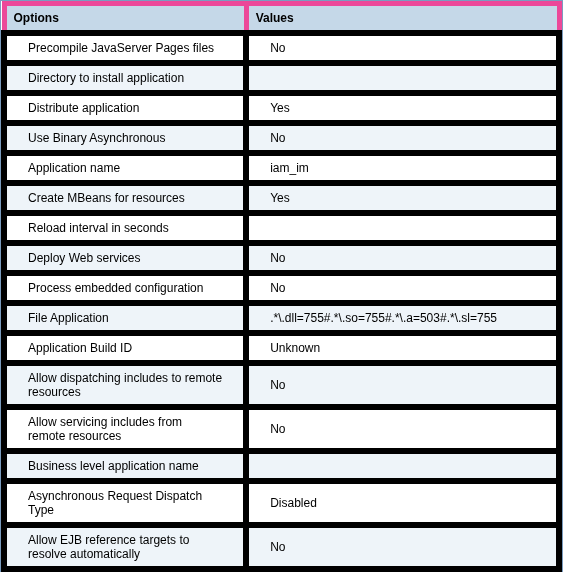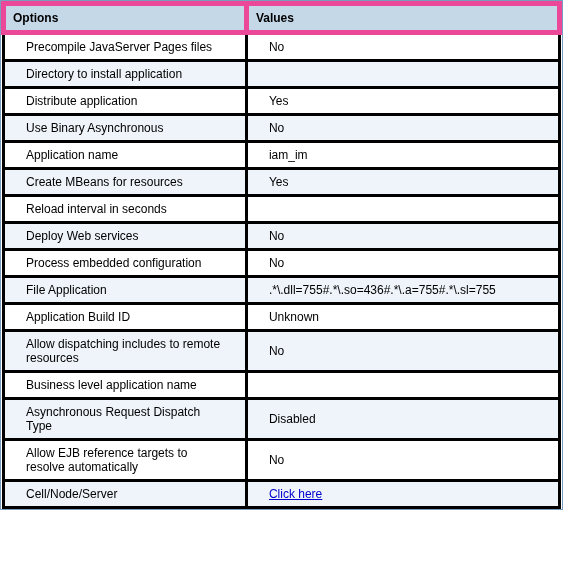--- a/index.html
+++ b/index.html
@@ -23,21 +23,21 @@
     }
     thead tr th {
       background-color: #c5d8e8;
       border: 5px solid #ec4899;
       padding: 5px 7px;
       text-align: left;
       font-weight: bold;
       color: #000;
     }
     tbody tr td {
-      border: 3px solid #000000;
+      border: 6px solid #000000;
       padding: 5px 21px;
       vertical-align: middle;
       color: #000;
     }
     tbody tr:nth-child(even) td {
       background-color: #eef4f9;
     }
     tbody tr:nth-child(odd) td {
       background-color: #ffffff;
     }
@@ -96,28 +96,32 @@
         <tr>
           <td class="col-options">Deploy Web services</td>
           <td class="col-values">No</td>
         </tr>
         <tr>
           <td class="col-options">Process embedded configuration</td>
           <td class="col-values">No</td>
         </tr>
         <tr>
           <td class="col-options">File Application</td>
-          <td class="col-values">.*\.dll=755#.*\.so=436#.*\.a=755#.*\.sl=755</td>
+          <td class="col-values">.*\.dll=755#.*\.so=755#.*\.a=503#.*\.sl=755</td>
         </tr>
         <tr>
           <td class="col-options">Application Build ID</td>
           <td class="col-values">Unknown</td>
         </tr>
         <tr>
           <td class="col-options">Allow dispatching includes to remote resources</td>
+          <td class="col-values">No</td>
+        </tr>
+        <tr>
+          <td class="col-options">Allow servicing includes from remote resources</td>
           <td class="col-values">No</td>
         </tr>
         <tr>
           <td class="col-options">Business level application name</td>
           <td class="col-values"></td>
         </tr>
         <tr>
           <td class="col-options">Asynchronous Request Dispatch Type</td>
           <td class="col-values">Disabled</td>
         </tr>

